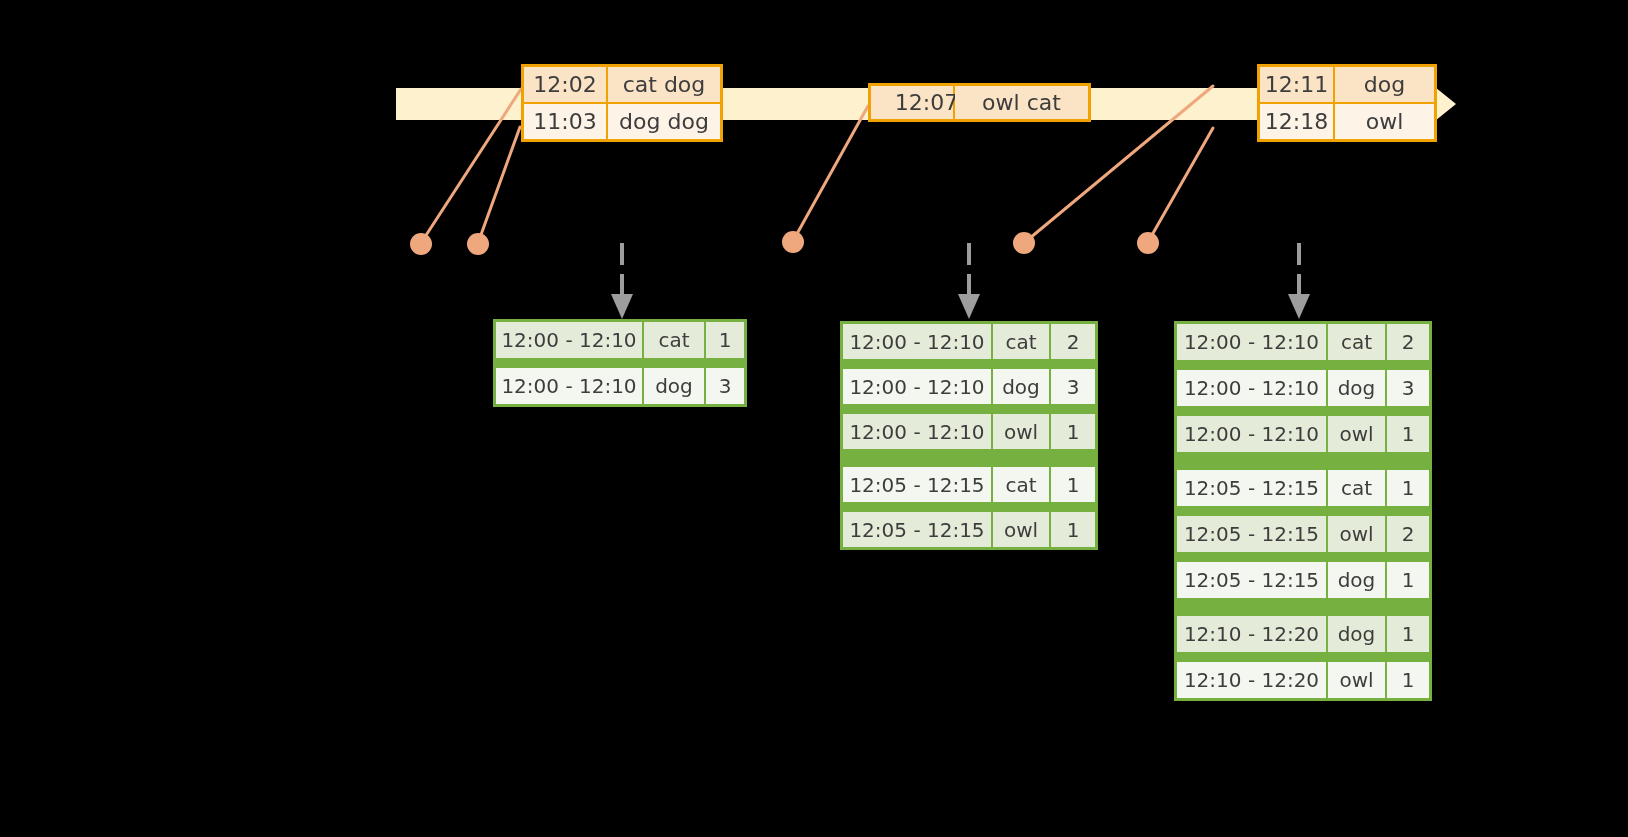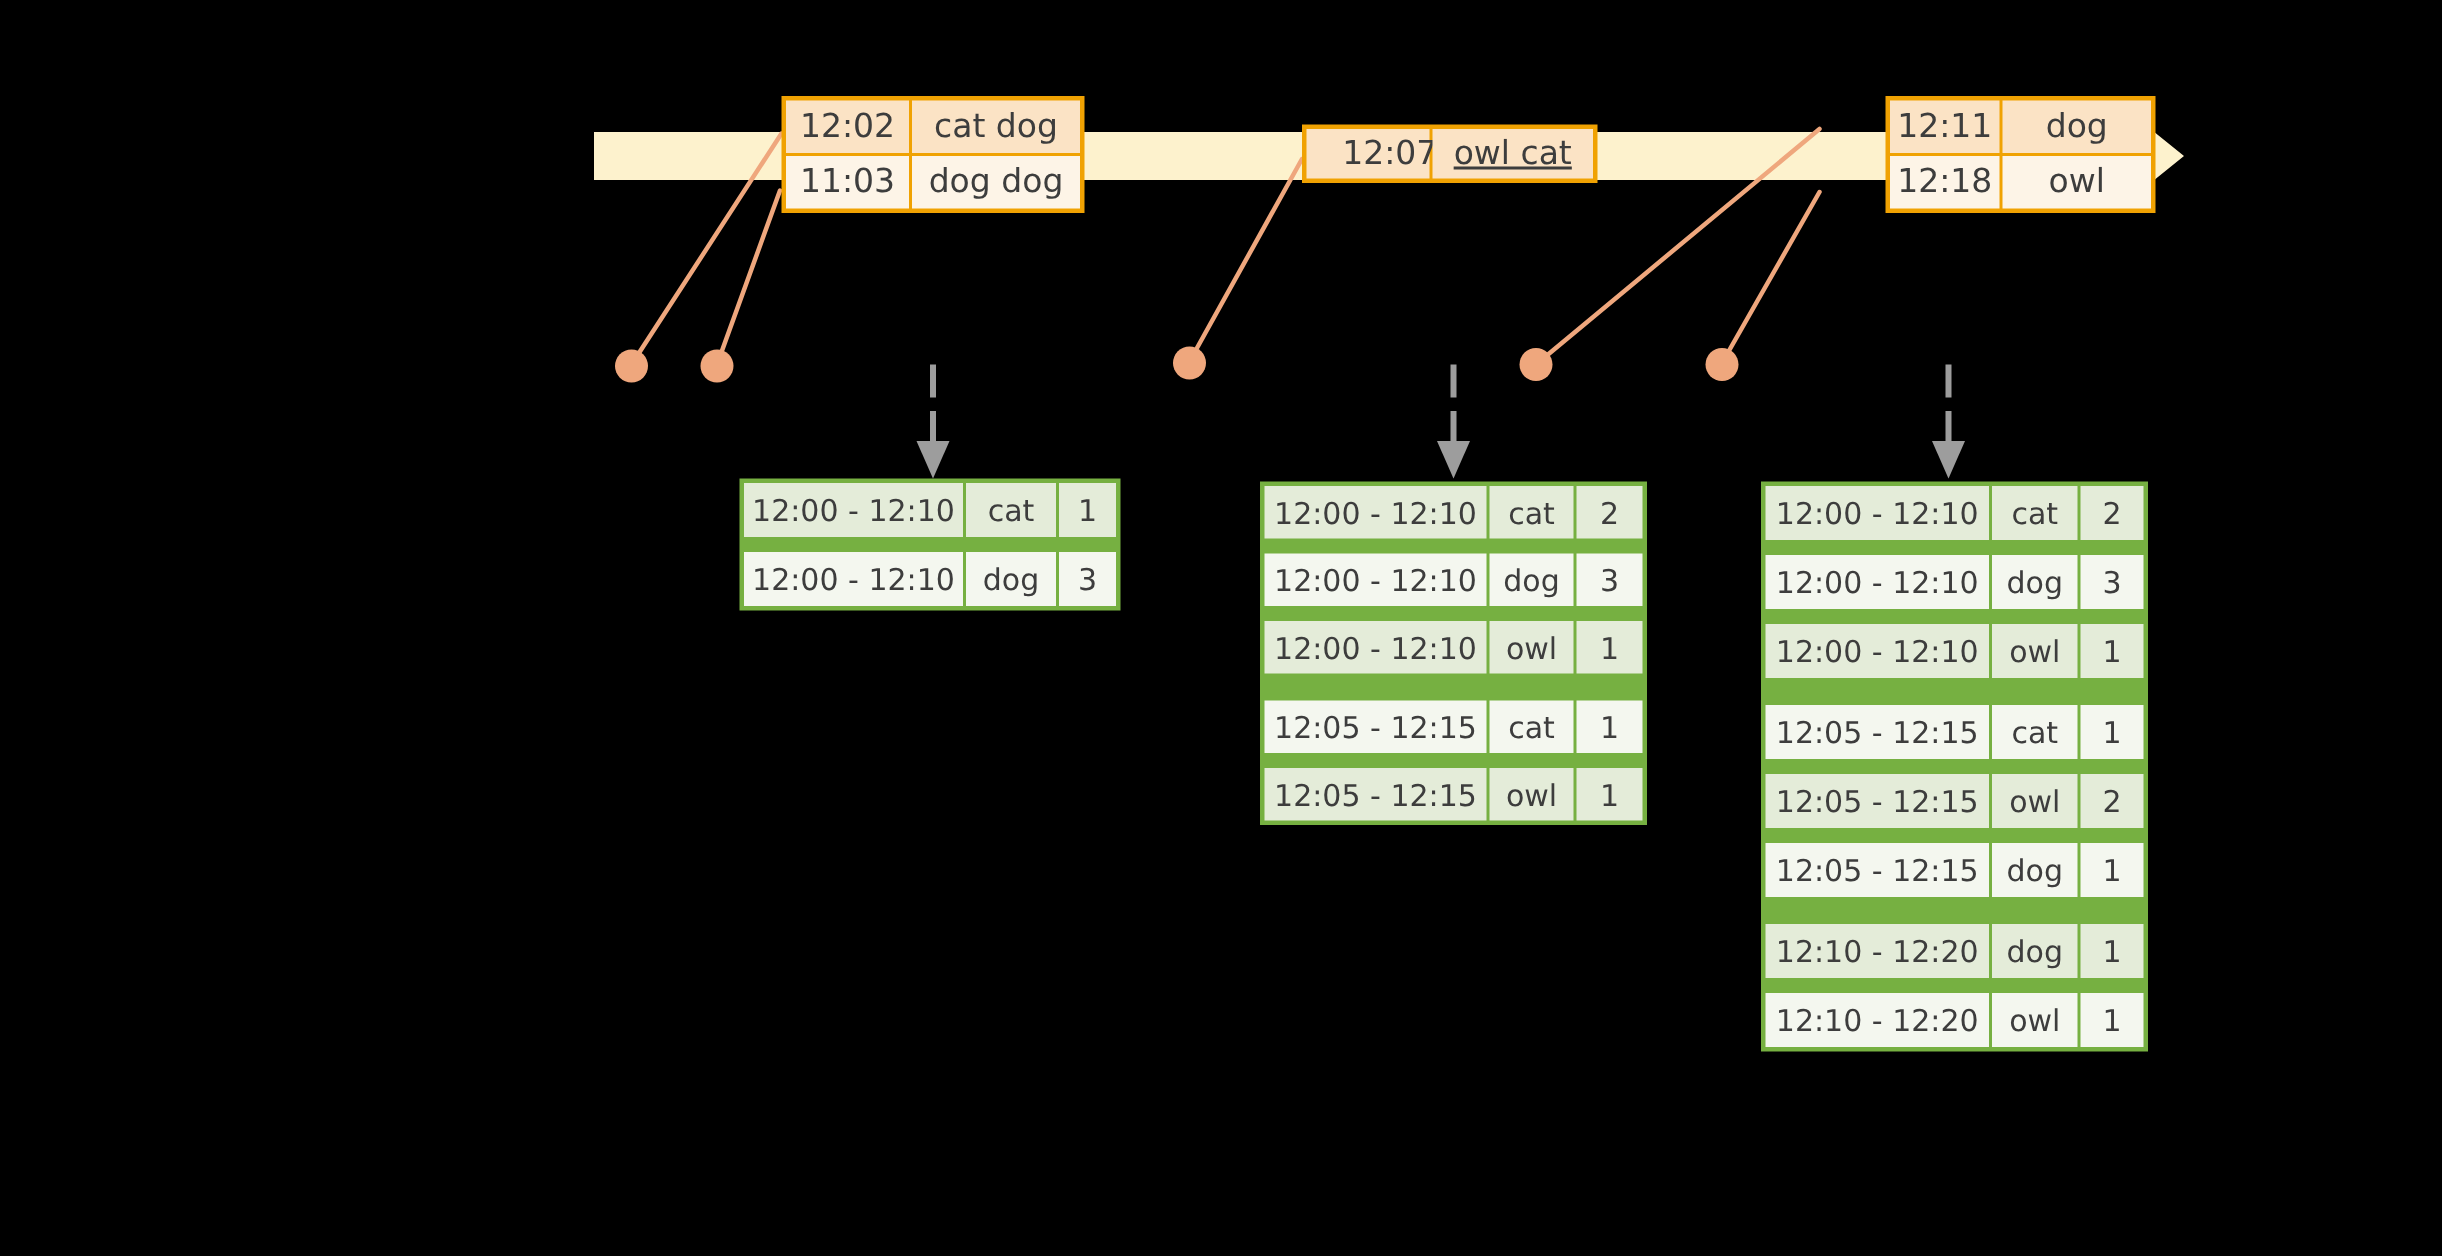--- a/index.html
+++ b/index.html
@@ -88,21 +88,21 @@
       </div>
       <div class="trow even">
         <div class="tcell" style="width: 82px;">11:03</div>
         <div class="tcell" style="width: 112px;">dog dog</div>
       </div>
     </div>
 
   <div class="dtable event-table single" style="left:868px; top:83px;">
       <div class="trow odd">
         <div class="tcell" style="width: 82px; padding-left: 29px;">12:07</div>
-        <div class="tcell" style="width: 107px; text-decoration: underline;">owl cat</div>
+        <div class="tcell" style="width: 133px;">owl cat</div>
       </div>
     </div>
 
   <div class="dtable event-table" style="left:1213px; top:64px;margin-left:44px;">
       <div class="trow odd">
         <div class="tcell" style="width: 73px;">12:11</div>
         <div class="tcell" style="width: 99px;">dog</div>
       </div>
       <div class="trow even">
         <div class="tcell" style="width: 73px;">12:18</div>

